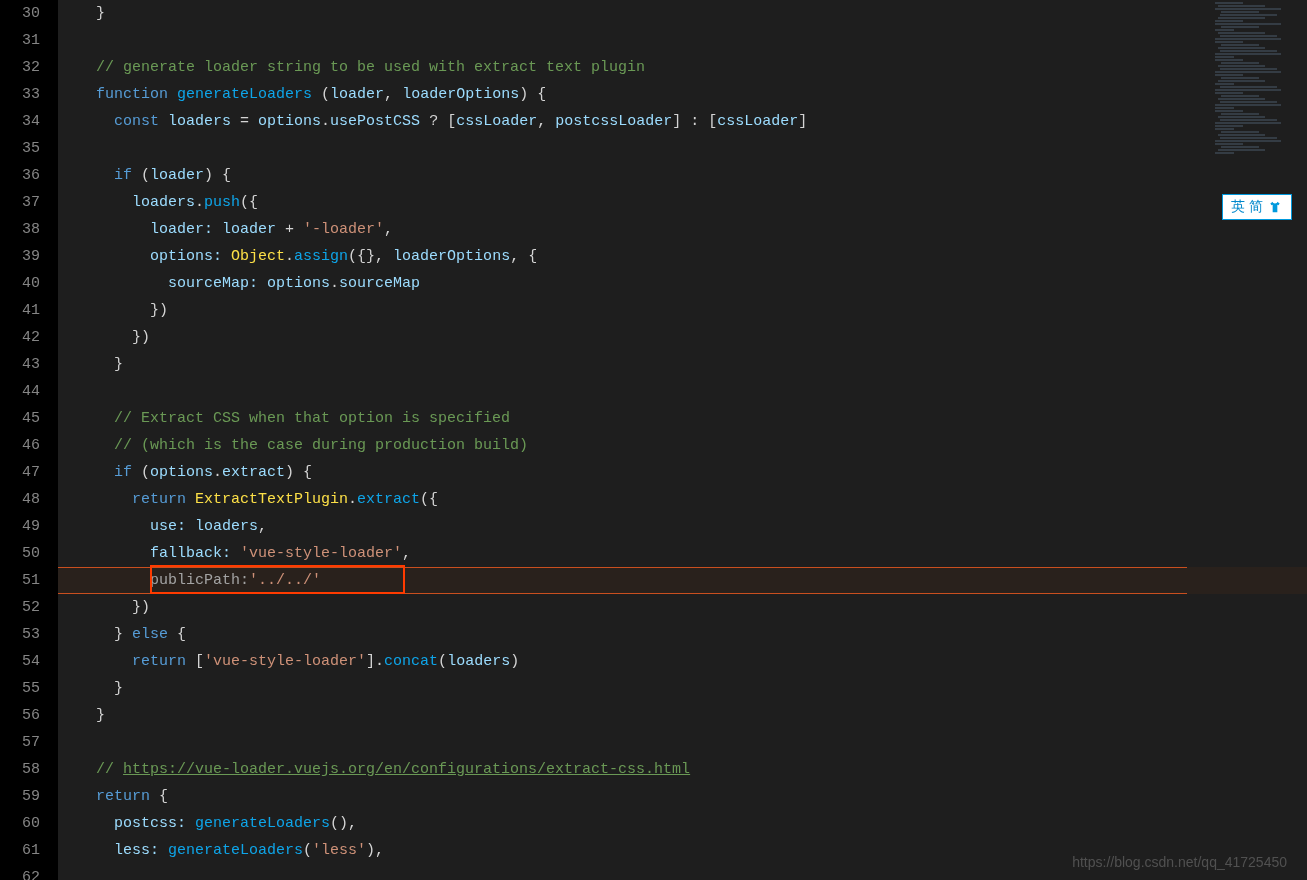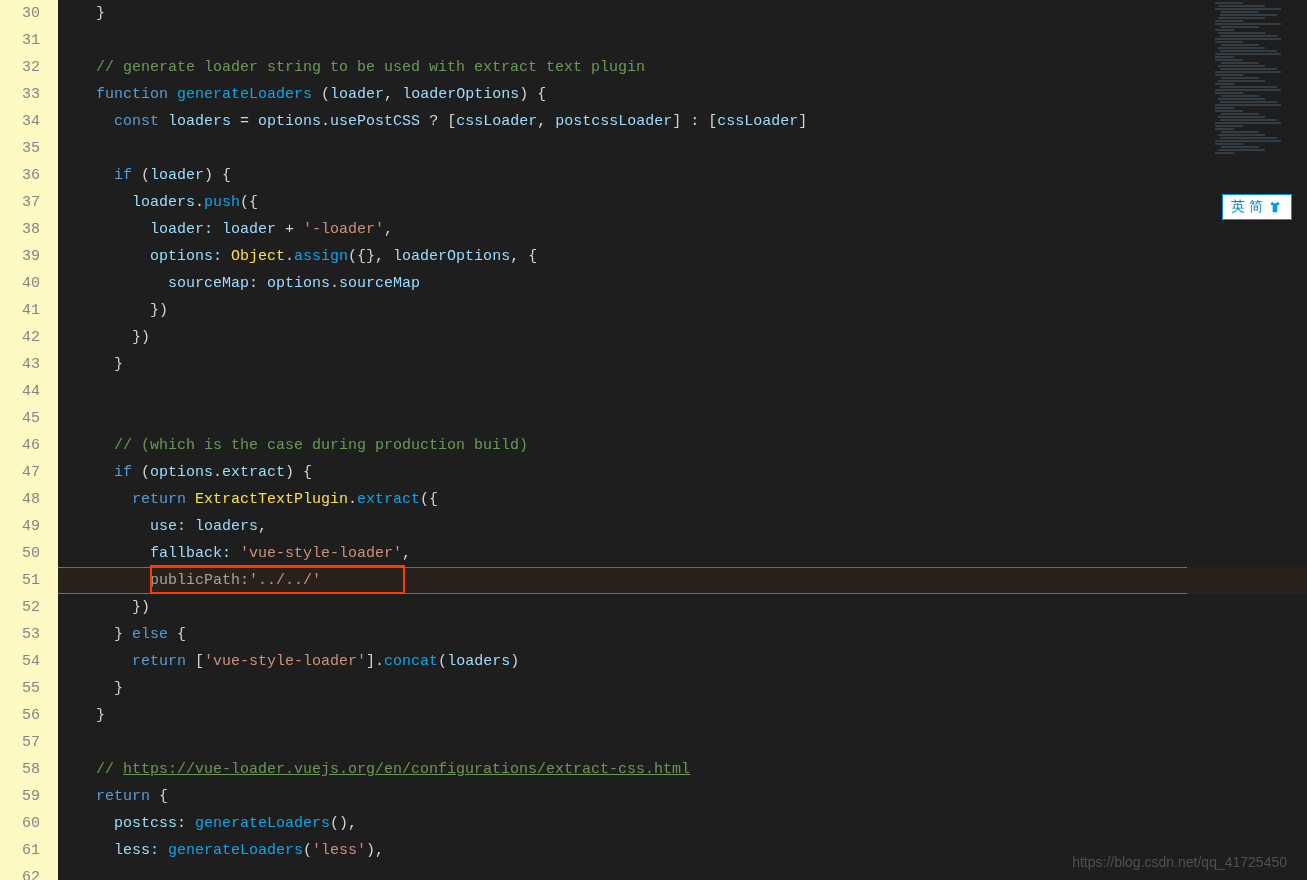--- a/index.html
+++ b/index.html
@@ -16,21 +16,21 @@
       width: 1307px;
       height: 880px;
       position: relative;
     }
     .editor {
       display: flex;
       height: 100%;
     }
     .gutter {
       width: 58px;
-      background: #fef9c3;
+      background: #000000;
       text-align: right;
       padding-right: 18px;
       user-select: none;
       flex-shrink: 0;
     }
     .line-number {
       color: #858585;
       height: 27px;
       line-height: 27px;
     }
@@ -177,21 +177,21 @@
       <div class="code-line"></div>
       <div class="code-line"><span>    </span><span class="c-keyword">if</span><span class="c-punct"> (</span><span class="c-var">loader</span><span class="c-punct">) {</span></div>
       <div class="code-line"><span>      </span><span class="c-var">loaders</span><span class="c-punct">.</span><span class="c-function">push</span><span class="c-punct">({</span></div>
       <div class="code-line"><span>        </span><span class="c-var">loader:</span><span> </span><span class="c-var">loader</span><span class="c-operator"> + </span><span class="c-string">'-loader'</span><span class="c-punct">,</span></div>
       <div class="code-line"><span>        </span><span class="c-var">options:</span><span> </span><span class="c-class">Object</span><span class="c-punct">.</span><span class="c-function">assign</span><span class="c-punct">({}, </span><span class="c-var">loaderOptions</span><span class="c-punct">, {</span></div>
       <div class="code-line"><span>          </span><span class="c-var">sourceMap:</span><span> </span><span class="c-var">options</span><span class="c-punct">.</span><span class="c-var">sourceMap</span></div>
       <div class="code-line"><span class="c-punct">        })</span></div>
       <div class="code-line"><span class="c-punct">      })</span></div>
       <div class="code-line"><span class="c-punct">    }</span></div>
       <div class="code-line"></div>
-      <div class="code-line"><span>    </span></div>
+      <div class="code-line"><span>    </span><span class="c-comment">// Extract CSS when that option is specified</span></div>
       <div class="code-line"><span>    </span><span class="c-comment">// (which is the case during production build)</span></div>
       <div class="code-line"><span>    </span><span class="c-keyword">if</span><span class="c-punct"> (</span><span class="c-var">options</span><span class="c-punct">.</span><span class="c-var">extract</span><span class="c-punct">) {</span></div>
       <div class="code-line"><span>      </span><span class="c-keyword">return</span><span> </span><span class="c-class">ExtractTextPlugin</span><span class="c-punct">.</span><span class="c-function">extract</span><span class="c-punct">({</span></div>
       <div class="code-line"><span>        </span><span class="c-var">use:</span><span> </span><span class="c-var">loaders</span><span class="c-punct">,</span></div>
       <div class="code-line"><span>        </span><span class="c-var">fallback:</span><span> </span><span class="c-string">'vue-style-loader'</span><span class="c-punct">,</span></div>
       <div class="code-line highlight-line"><span>        </span><span class="c-highlight-text">publicPath:</span><span class="c-string">'../../'</span></div>
       <div class="code-line"><span class="c-punct">      })</span></div>
       <div class="code-line"><span class="c-punct">    } </span><span class="c-keyword">else</span><span class="c-punct"> {</span></div>
       <div class="code-line"><span>      </span><span class="c-keyword">return</span><span class="c-punct"> [</span><span class="c-string">'vue-style-loader'</span><span class="c-punct">].</span><span class="c-function">concat</span><span class="c-punct">(</span><span class="c-var">loaders</span><span class="c-punct">)</span></div>
       <div class="code-line"><span class="c-punct">    }</span></div>

